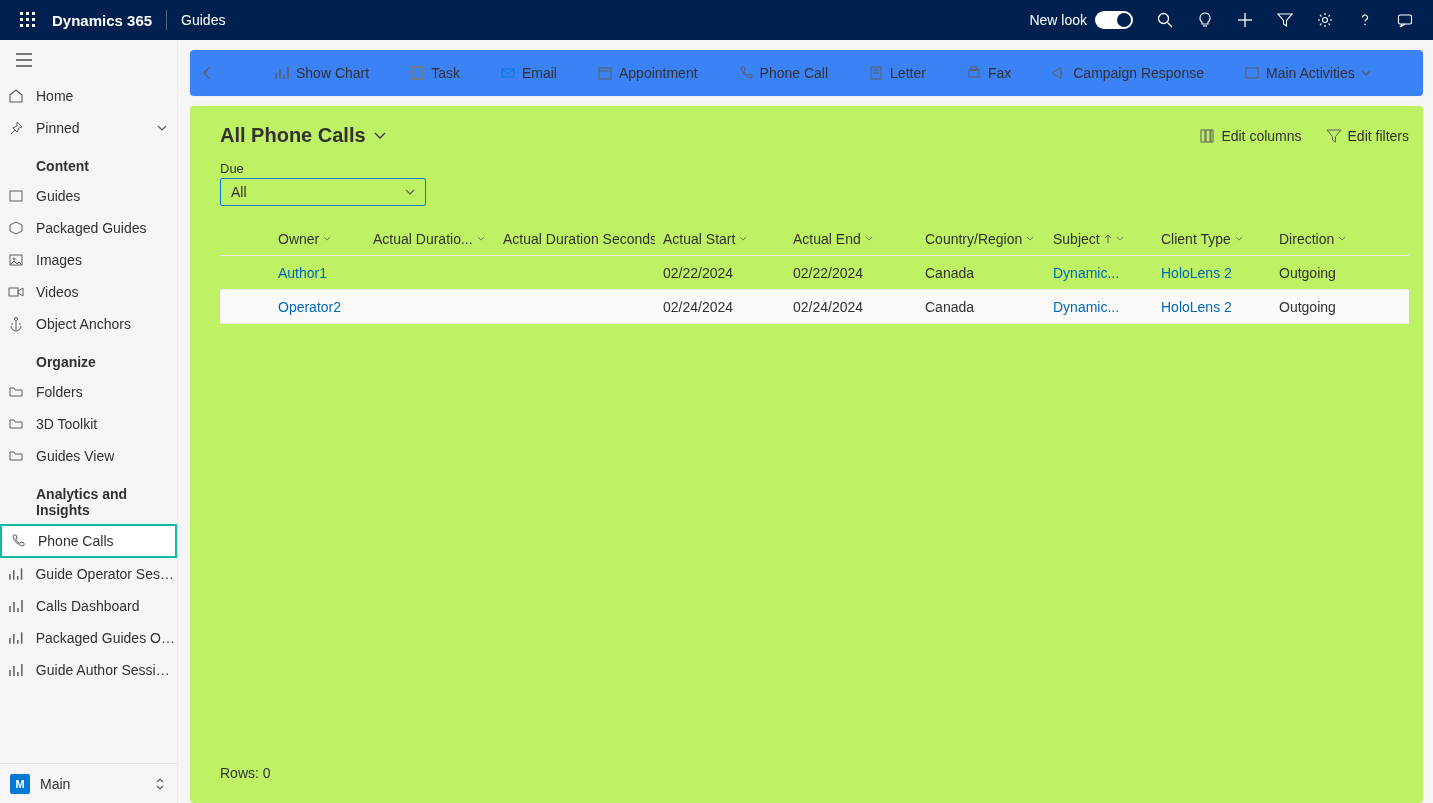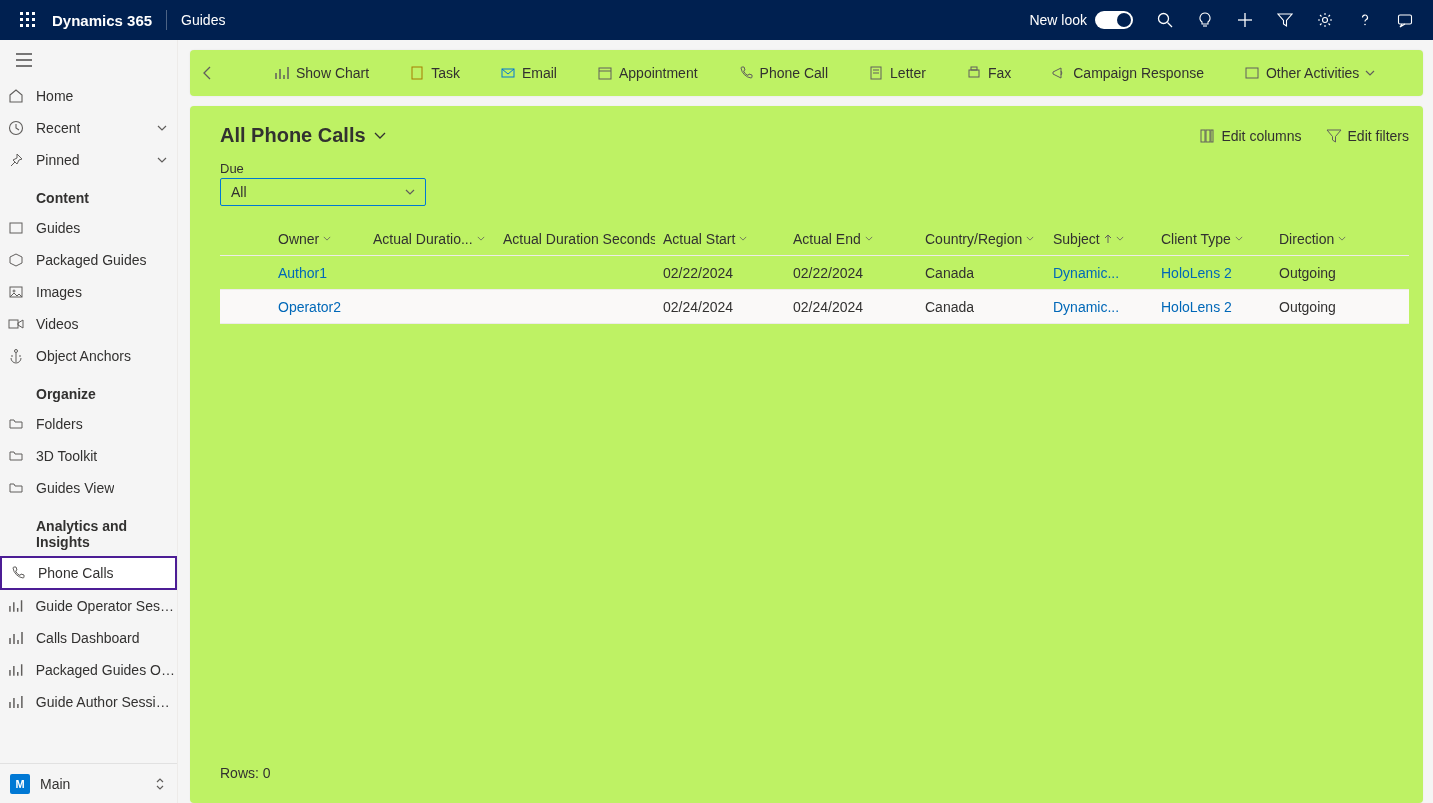--- a/index.html
+++ b/index.html
@@ -18,29 +18,29 @@
   .header-icon { width: 40px; height: 40px; display: flex; align-items: center; justify-content: center; cursor: pointer; }
   .header-icon svg { fill: #fff; }
 
   
   .main-area { display: flex; height: calc(100% - 40px); }
   .sidebar { width: 178px; border-right: 1px solid #edebe9; min-width: 178px; background: #f5f5f5; display: flex; flex-direction: column; }
   .hamburger { height: 40px; display: flex; align-items: center; padding-left: 16px; cursor: pointer; }
   .nav-item { height: 32px; display: flex; align-items: center; padding-left: 8px; cursor: pointer; color: #323130; font-size: 14px; gap: 12px; }
   .nav-item .chev { margin-left: auto; margin-right: 10px; }
   .nav-section { font-weight: 600; font-size: 14px; padding: 14px 12px 6px 12px; color: #323130; margin-left: 24px; }
-  .nav-highlighted { border: 2px solid #4c1d95; background: #fff; height: 34px; }
+  .nav-highlighted { border: 2px solid #14b8a6; background: #fff; height: 34px; }
   .nav-item .lbl { white-space: nowrap; overflow: hidden; text-overflow: ellipsis; }
   .sidebar-footer { margin-top: auto; height: 40px; display: flex; align-items: center; padding-left: 10px; gap: 10px; border-top: 1px solid #e1e1e1; }
   .sf-badge { width: 20px; height: 20px; background: #0078d4; color: #fff; font-size: 11px; font-weight: 600; display: flex; align-items: center; justify-content: center; border-radius: 2px; }
   .sf-chev { margin-left: auto; margin-right: 12px; display: flex; flex-direction: column; line-height: 0; }
 
   
   .content { flex: 1; background: #f5f5f5; padding: 10px 10px 0 12px; display: flex; flex-direction: column; min-width: 0; }
-  .cmdbar { background: #bef264; height: 46px; border-radius: 4px; display: flex; align-items: center; padding: 0 10px; gap: 20px; box-shadow: 0 0 2px rgba(0,0,0,0.08); }
+  .cmdbar { background: #3b82f6; height: 46px; border-radius: 4px; display: flex; align-items: center; padding: 0 10px; gap: 20px; box-shadow: 0 0 2px rgba(0,0,0,0.08); }
   .cmdbar .back { width: 30px; height: 30px; display: flex; align-items: center; justify-content: center; cursor: pointer; }
   .cmdbar .vdiv { width: 1px; height: 24px; background: #e1e1e1; margin: 0 4px; }
   .cmd-btn { display: flex; align-items: center; gap: 6px; padding: 6px 10px; cursor: pointer; border-radius: 2px; font-size: 14px; white-space: nowrap; }
   .cmdbar-spacer { flex: 1; }
   .share-btn { background: #0078d4; color: #fff; border-radius: 4px; padding: 5px 10px; display: flex; align-items: center; gap: 6px; cursor: pointer; font-size: 14px; }
 
   
   .view-card { background: #bef264; margin-top: 10px; flex: 1; border-radius: 4px; padding: 18px 14px 10px 30px; display: flex; flex-direction: column; min-height: 0; box-shadow: 0 0 2px rgba(0,0,0,0.06); }
   .view-header { display: flex; align-items: center; }
   .view-title { font-size: 20px; font-weight: 600; display: flex; align-items: center; gap: 8px; cursor: pointer; }
@@ -158,32 +158,20 @@
         </svg>
     </div>
     <div class="nav-item">
       <svg width="16" height="16" viewBox="0 0 16 16">
           <path d="M2 7l6-5 6 5v7H2z" stroke="#605e5c" fill="none" stroke-width="1.1"></path>
         </svg>
       <span class="lbl">Home</span>
     </div>
     <div class="nav-item">
       <svg width="16" height="16" viewBox="0 0 16 16">
-          <circle cx="8" cy="8" r="6.5" stroke="#605e5c" fill="none" stroke-width="1.1"></circle>
-          <path d="M8 4v4l3 2" stroke="#605e5c" fill="none" stroke-width="1.1"></path>
-        </svg>
-      <span class="lbl">Recent</span>
-      <span class="chev">
-          <svg width="10" height="6" viewBox="0 0 10 6">
-            <path d="M1 1l4 4 4-4" stroke="#605e5c" fill="none" stroke-width="1.2"></path>
-          </svg>
-        </span>
-    </div>
-    <div class="nav-item">
-      <svg width="16" height="16" viewBox="0 0 16 16">
           <path d="M9 2l5 5-3 1-2 4-2-2-4 4 4-4-2-2 4-2z" stroke="#605e5c" fill="none" stroke-width="1"></path>
         </svg>
       <span class="lbl">Pinned</span>
       <span class="chev">
           <svg width="10" height="6" viewBox="0 0 10 6">
             <path d="M1 1l4 4 4-4" stroke="#605e5c" fill="none" stroke-width="1.2"></path>
           </svg>
         </span>
     </div>
 
@@ -344,21 +332,21 @@
       <div class="cmd-btn">
           <svg width="16" height="16" viewBox="0 0 16 16">
             <path d="M2 7v2l8 4V3z M10 6a3 3 0 0 1 0 4" stroke="#605e5c" fill="none"></path>
           </svg>
           <span>Campaign Response</span>
         </div>
       <div class="cmd-btn">
           <svg width="16" height="16" viewBox="0 0 16 16">
             <rect x="2" y="3" width="12" height="10" stroke="#605e5c" fill="none"></rect>
           </svg>
-          <span>Other Activities</span>
+          <span>Main Activities</span>
           <svg width="10" height="6" viewBox="0 0 10 6">
             <path d="M1 1l4 4 4-4" stroke="#605e5c" fill="none" stroke-width="1.2"></path>
           </svg>
         </div>
       <div class="vdiv"></div>
       <div class="cmd-btn">
           <svg width="16" height="16" viewBox="0 0 16 16">
             <path d="M3 4h10M5 4V2h6v2M4 4l1 10h6l1-10" stroke="#605e5c" fill="none"></path>
           </svg>
           <span>Delete</span>

